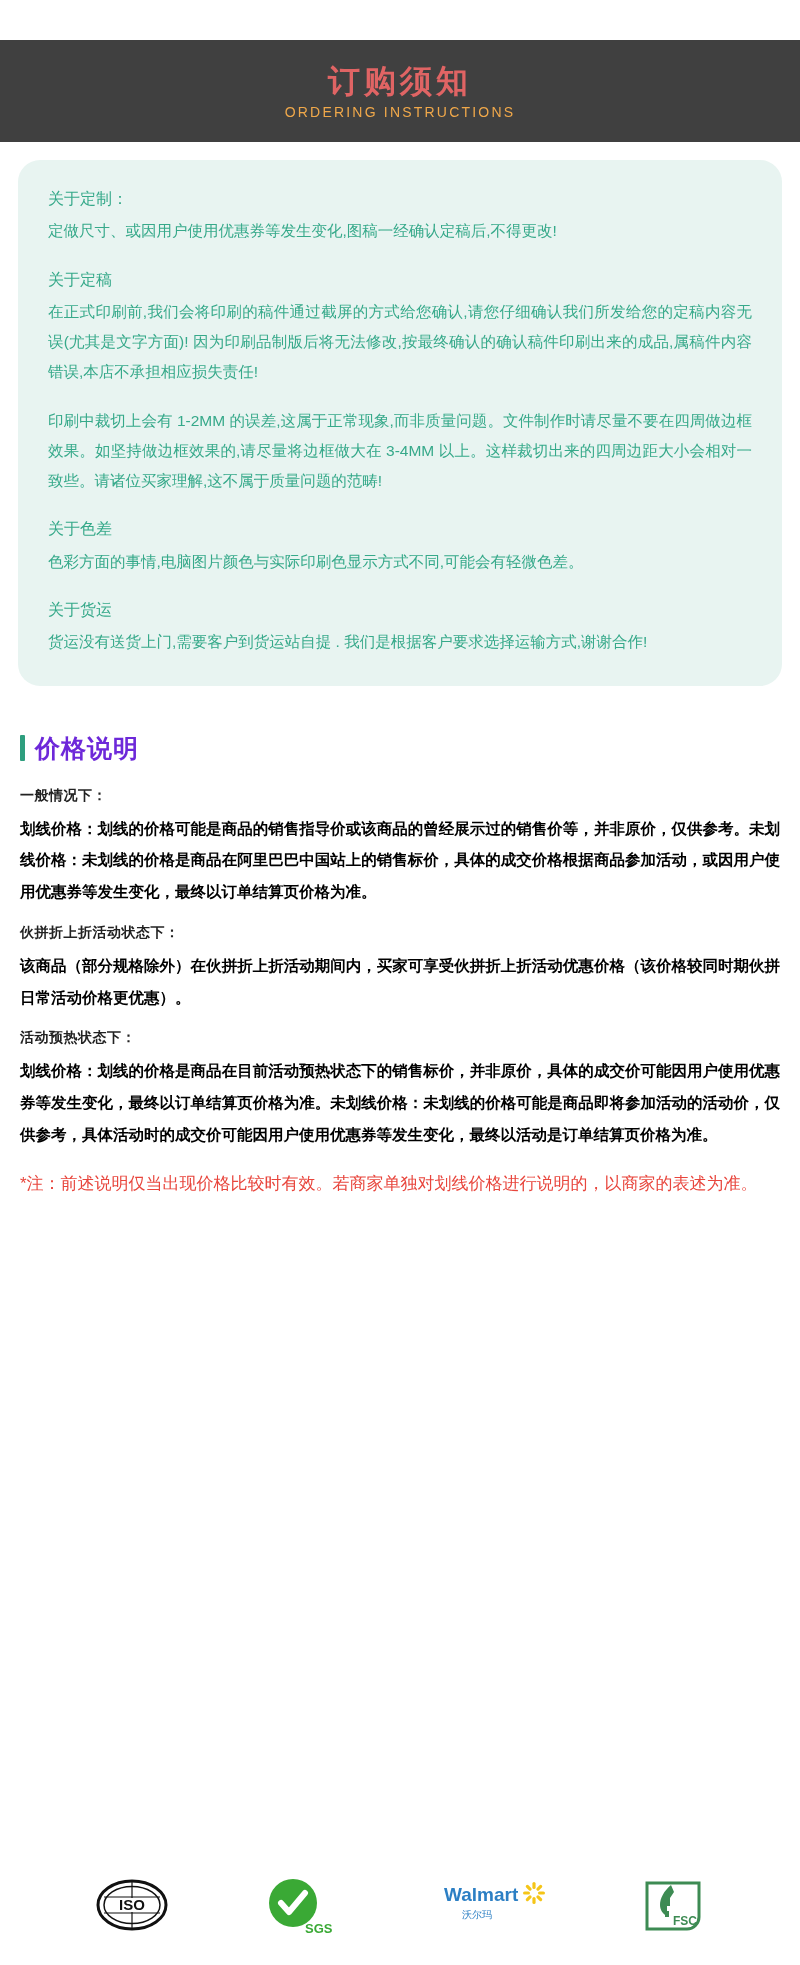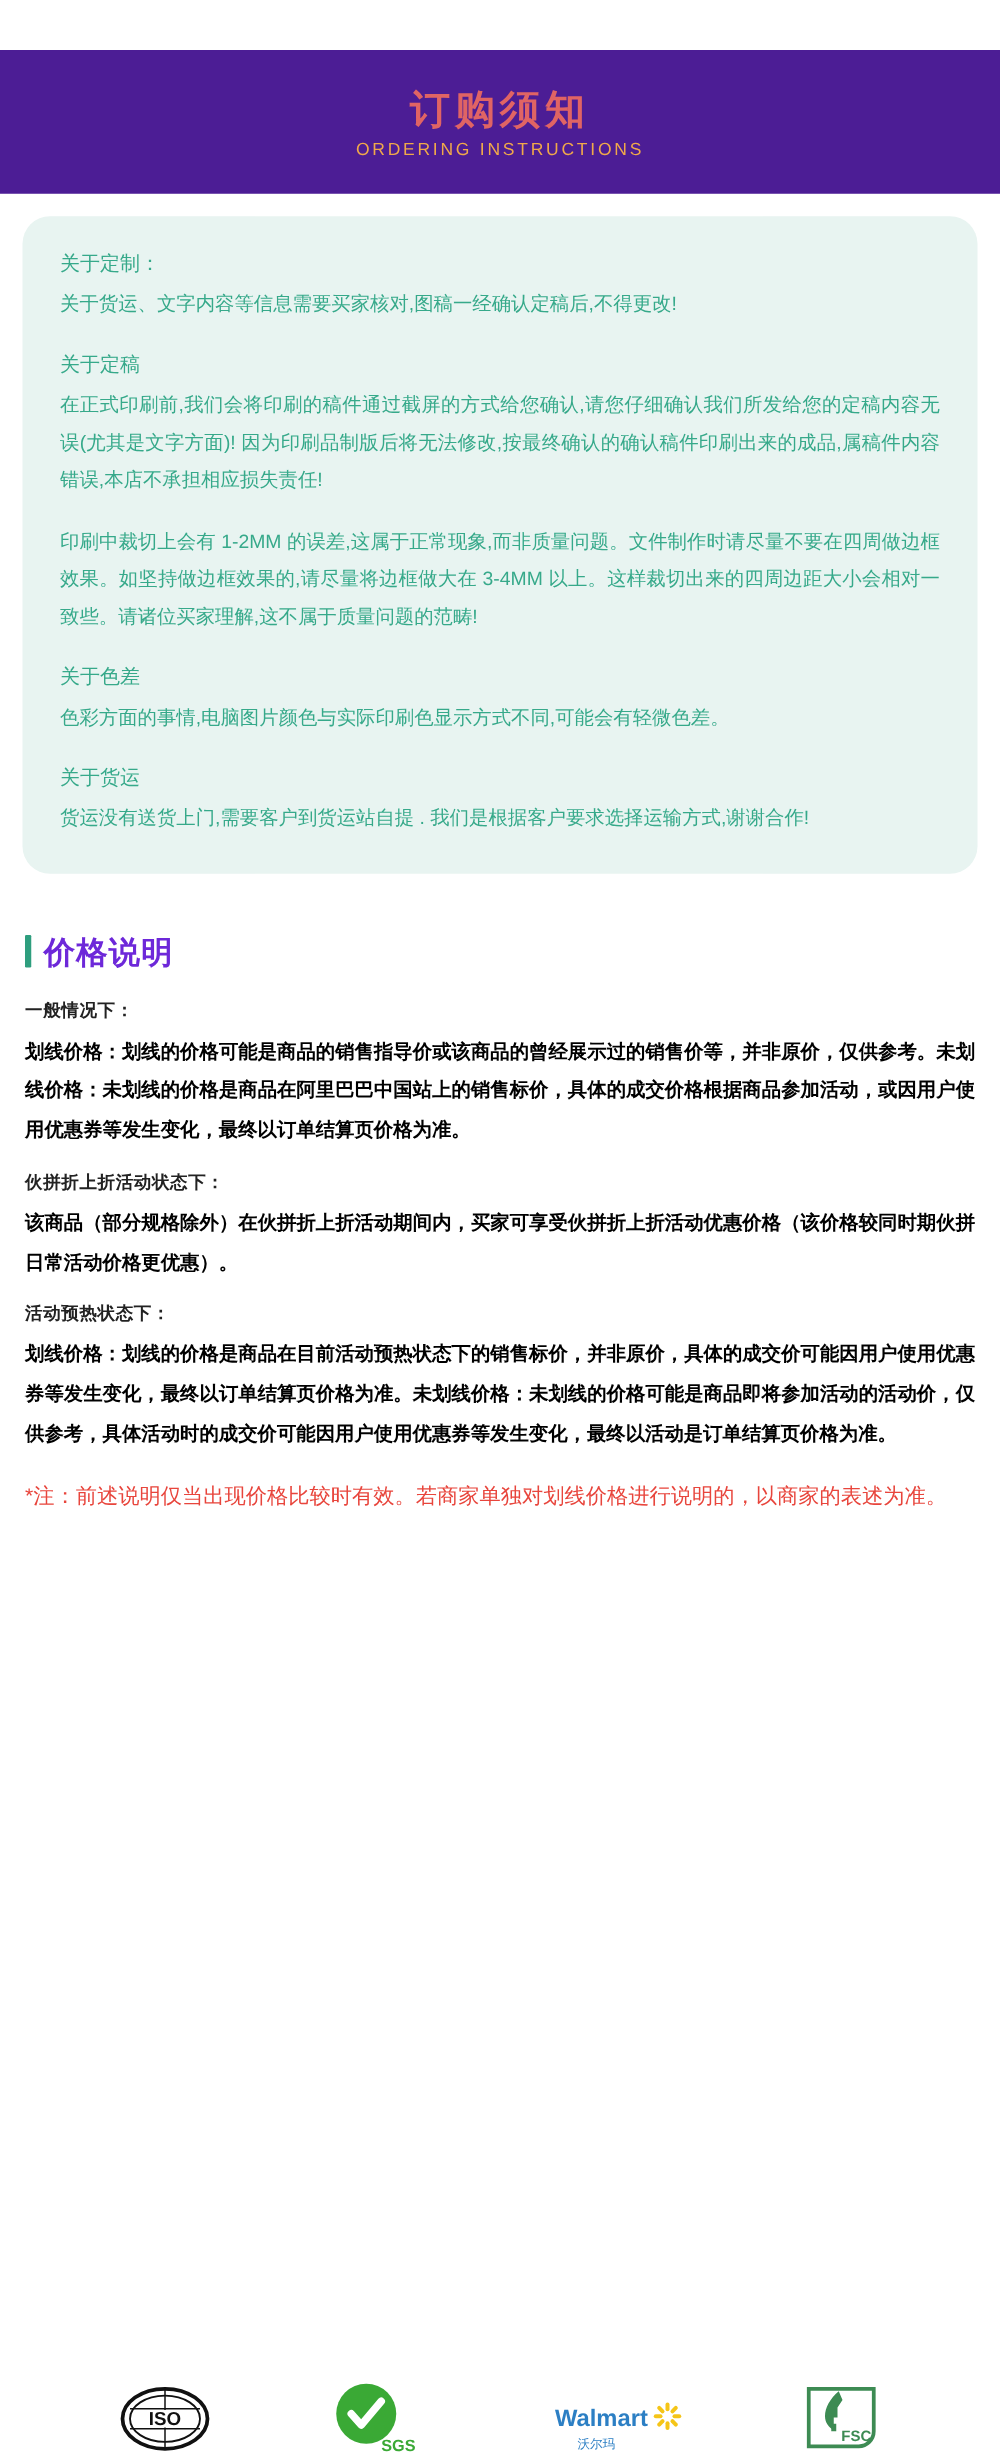--- a/index.html
+++ b/index.html
@@ -18,22 +18,22 @@
     min-height: 1965px;
     position: relative;
     background: #ffffff;
     box-sizing: border-box;
   }
 
   
   .banner {
     margin: 40px 0 0 0;
     width: 800px;
-    height: 115px;
-    background: #4c1d95;
+    height: 102px;
+    background: #404040;
     display: flex;
     flex-direction: column;
     align-items: center;
     justify-content: center;
     box-sizing: border-box;
   }
   .banner-title {
     font-size: 32px;
     font-weight: bold;
     color: #e06464;
@@ -119,42 +119,42 @@
   }
 
   
   .logos {
     position: absolute;
     left: 0;
     bottom: 40px;
     width: 800px;
     height: 90px;
     display: flex;
-    align-items: flex-end;
+    align-items: flex-start;
     justify-content: space-around;
     padding: 0 50px;
     box-sizing: border-box;
   }
   .logo { display: flex; align-items: center; justify-content: center; }
 </style>
 </head>
 <body>
 
 <div class="page">
 
   <div class="banner">
     <div class="banner-title">订购须知</div>
     <div class="banner-sub">ORDERING INSTRUCTIONS</div>
   </div>
 
   <div class="info-card">
 
     <div class="info-block">
       <div class="info-head">关于定制：</div>
-      <div class="info-body">关于货运、文字内容等信息需要买家核对,图稿一经确认定稿后,不得更改!</div>
+      <div class="info-body">定做尺寸、或因用户使用优惠券等发生变化,图稿一经确认定稿后,不得更改!</div>
     </div>
 
     <div class="info-block">
       <div class="info-head">关于定稿</div>
       <div class="info-body">在正式印刷前,我们会将印刷的稿件通过截屏的方式给您确认,请您仔细确认我们所发给您的定稿内容无误(尤其是文字方面)! 因为印刷品制版后将无法修改,按最终确认的确认稿件印刷出来的成品,属稿件内容错误,本店不承担相应损失责任!</div>
     </div>
 
     <div class="info-block">
       <div class="info-body">印刷中裁切上会有 1-2MM 的误差,这属于正常现象,而非质量问题。文件制作时请尽量不要在四周做边框效果。如坚持做边框效果的,请尽量将边框做大在 3-4MM 以上。这样裁切出来的四周边距大小会相对一致些。请诸位买家理解,这不属于质量问题的范畴!</div>
     </div>

